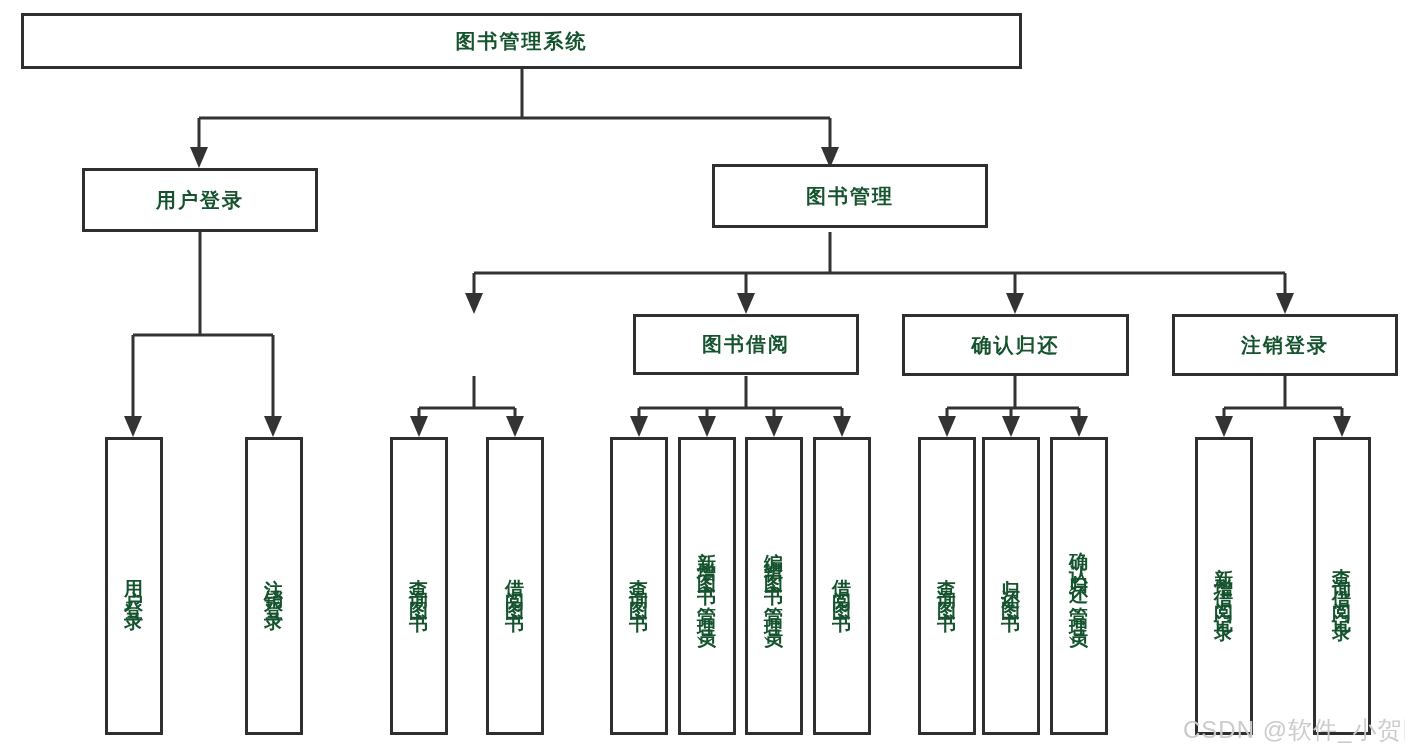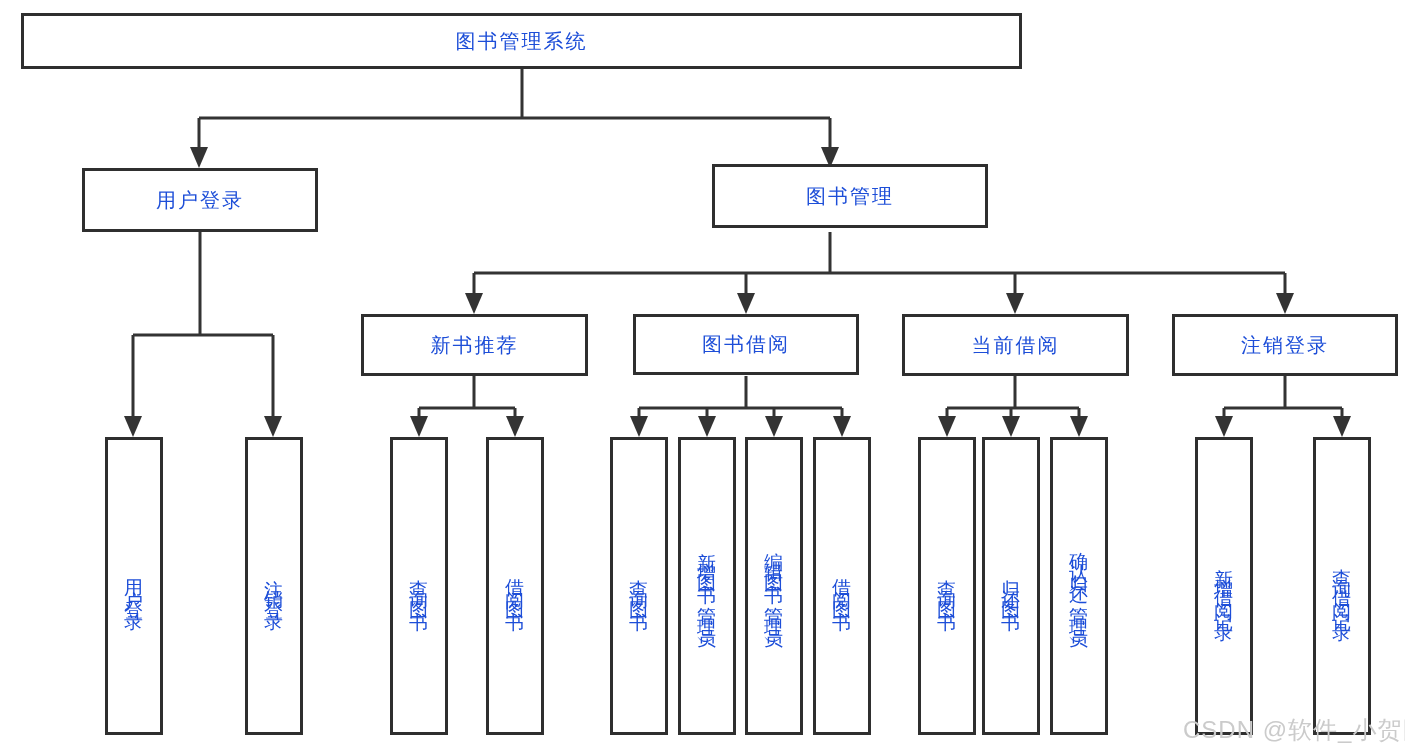--- a/index.html
+++ b/index.html
@@ -17,21 +17,22 @@
     box-sizing:border-box;
     background:#ffffff;
     border:3px solid #2f2f2f;
     display:flex;align-items:center;justify-content:center;
     z-index:2;
   }
   .node .lbl{
     font-size:20px;
     letter-spacing:2px;
     white-space:nowrap;
-    color:#1d4ed8;
+    color:#14532d;
+    font-weight:bold;
   }
   .node.v .lbl{
     writing-mode:vertical-rl;
     text-orientation:mixed;
     font-size:19px;
     letter-spacing:11px;
     line-height:1;
   }
   .watermark{
     position:absolute;
@@ -92,28 +93,25 @@
     <span class="lbl">图书管理系统</span>
   </div>
 
   <div class="node" style="left:82px;top:168px;width:236px;height:64px">
     <span class="lbl">用户登录</span>
   </div>
   <div class="node" style="left:712px;top:164px;width:276px;height:64px">
     <span class="lbl">图书管理</span>
   </div>
 
-  <div class="node" style="left:361px;top:314px;width:227px;height:62px">
-    <span class="lbl">新书推荐</span>
-  </div>
   <div class="node" style="left:633px;top:314px;width:226px;height:61px">
     <span class="lbl">图书借阅</span>
   </div>
   <div class="node" style="left:902px;top:314px;width:227px;height:62px">
-    <span class="lbl">当前借阅</span>
+    <span class="lbl">确认归还</span>
   </div>
   <div class="node" style="left:1172px;top:314px;width:226px;height:62px">
     <span class="lbl">注销登录</span>
   </div>
 
   <div class="node v" style="left:105px;top:437px;width:58px;height:298px">
     <span class="lbl">用户登录</span>
   </div>
   <div class="node v" style="left:245px;top:437px;width:58px;height:298px">
     <span class="lbl">注销登录</span>

